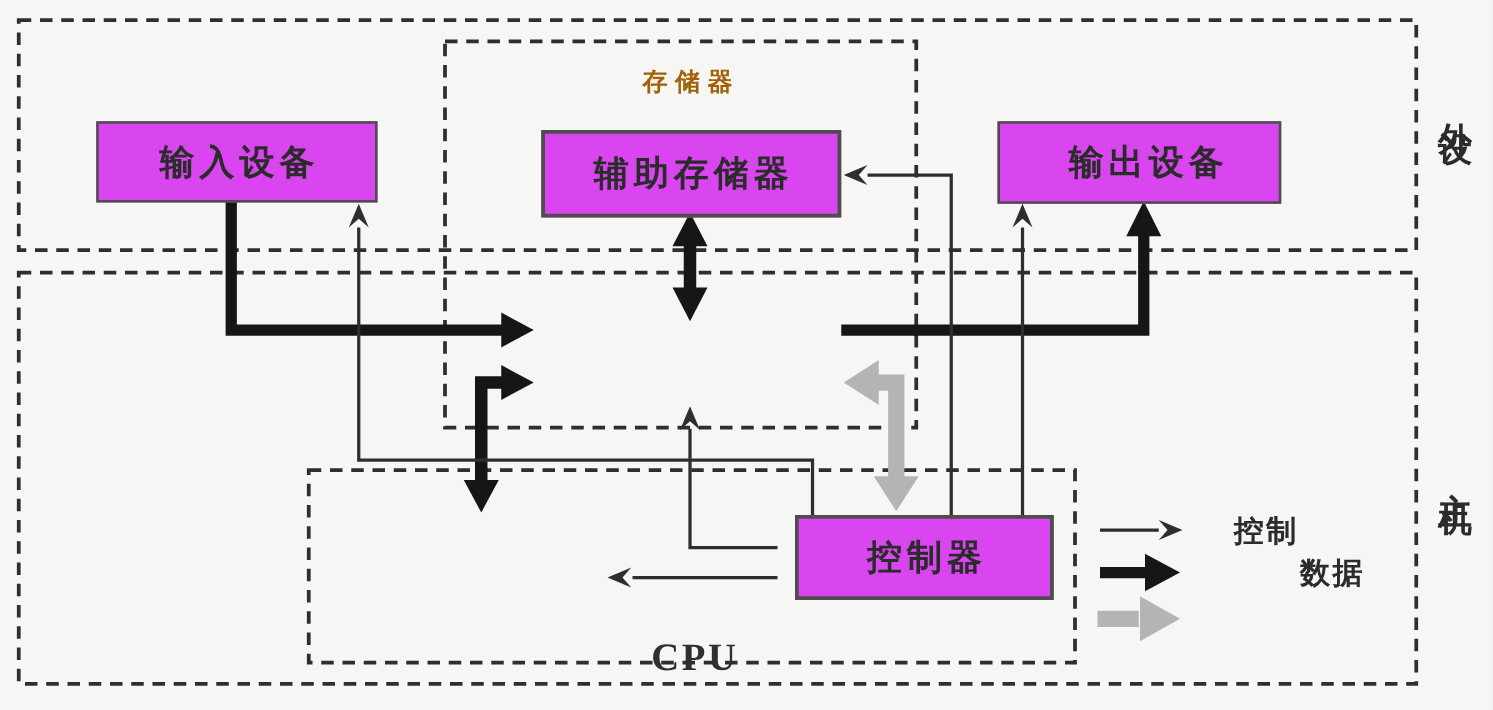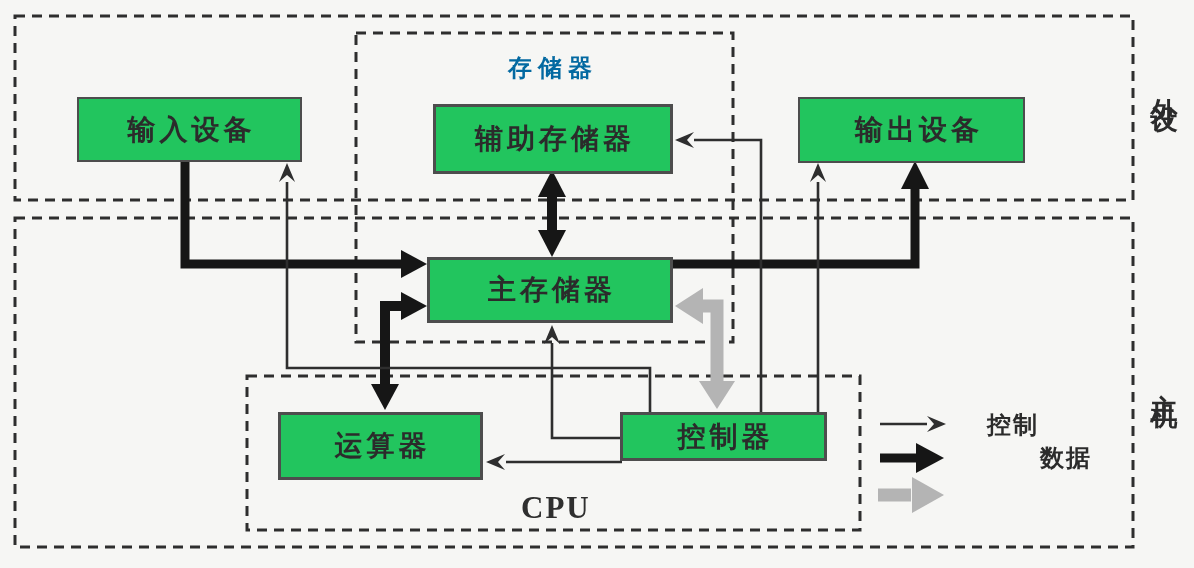--- a/index.html
+++ b/index.html
@@ -3,29 +3,29 @@
 <meta charset="utf-8">
 <style>
   html,body{margin:0;padding:0;background:#e9e9e7;}
   #stage{
     position:relative;width:1194px;height:568px;margin:0 auto;
     background:#f6f6f4;overflow:hidden;
     font-family:"Liberation Sans",sans-serif;
   }
   #wires{position:absolute;left:0;top:0;z-index:1;}
   .node{
-    position:absolute;z-index:2;background:#22c55e;
+    position:absolute;z-index:2;background:#d946ef;
     border:3px solid #4d4d4d;box-sizing:border-box;
     display:flex;align-items:center;justify-content:center;
     font-size:28px;font-weight:700;color:#2b2b2b;letter-spacing:4px;
     text-indent:4px;white-space:nowrap;
   }
   .region-label{
-    position:absolute;z-index:2;color:#0369a1;font-weight:700;
-    font-size:24px;letter-spacing:6px;white-space:nowrap;
+    position:absolute;z-index:2;color:#a16207;font-weight:700;
+    font-size:20px;letter-spacing:6px;white-space:nowrap;
   }
   .vlabel{
     position:absolute;z-index:2;color:#2b2b2b;font-weight:700;
     font-size:27px;writing-mode:vertical-rl;text-orientation:upright;
     letter-spacing:8px;
   }
   .cpu-label{
     position:absolute;z-index:2;color:#2f2f2f;font-weight:700;
     font-family:"Liberation Serif",serif;font-size:31px;letter-spacing:2px;
   }
@@ -111,35 +111,29 @@
   </div>
 
   <div class="node" style="left:798px;top:97px;width:227px;height:66px;border-width:2px;padding-left:11px;">
     <span>输出设备</span>
   </div>
 
   <div class="node" style="left:433px;top:104px;width:240px;height:70px;">
     <span>辅助存储器</span>
   </div>
 
-  <div class="node" style="left:427px;top:257px;width:246px;height:66px;">
-    <span>主存储器</span>
-  </div>
 
-  <div class="node" style="left:278px;top:412px;width:205px;height:68px;">
-    <span>运算器</span>
-  </div>
 
-  <div class="node" style="left:620px;top:412px;width:207px;height:49px;">
+  <div class="node" style="left:636px;top:412px;width:207px;height:68px;">
     <span>控制器</span>
   </div>
 
   <div class="region-label" style="left:463px;top:52px;width:180px;text-align:center;">存储器</div>
 
-  <div class="cpu-label" style="left:521px;top:490px;">CPU</div>
+  <div class="cpu-label" style="left:521px;top:508px;">CPU</div>
 
   <div class="vlabel" style="left:1146px;top:76px;">外设</div>
 
   <div class="vlabel" style="left:1146px;top:372px;">主机</div>
 
   <div class="legend-label" style="left:987px;top:409px;">控制</div>
   <div class="legend-label" style="left:1040px;top:442px;">数据</div>
 
 </div>
 

